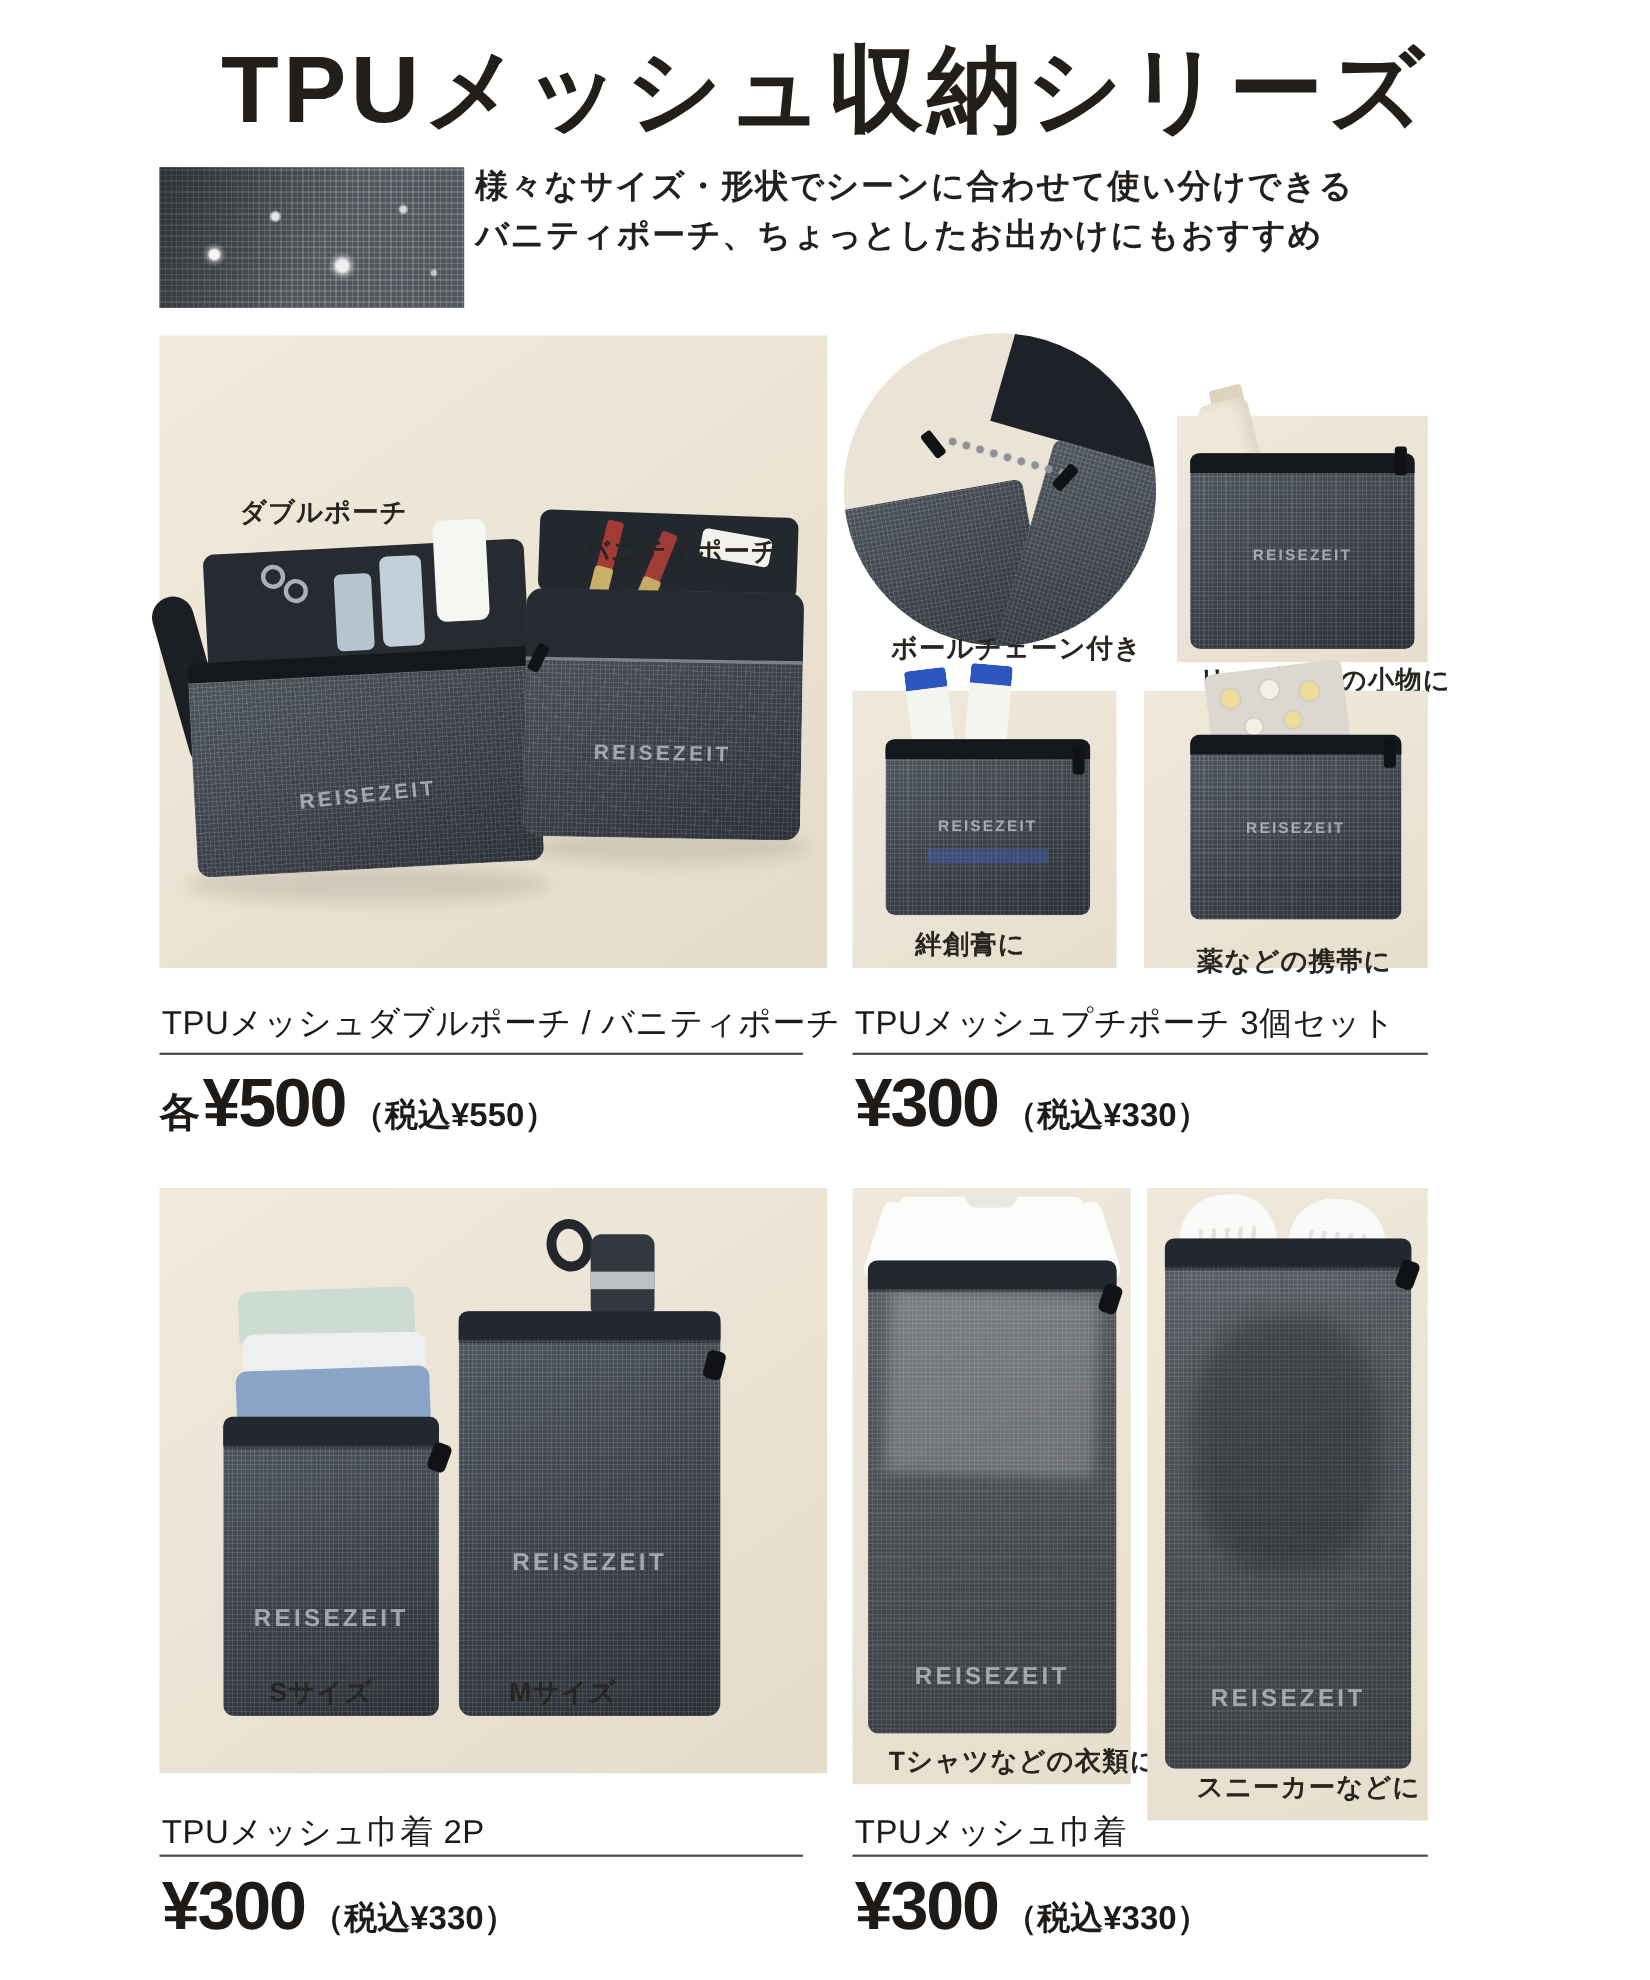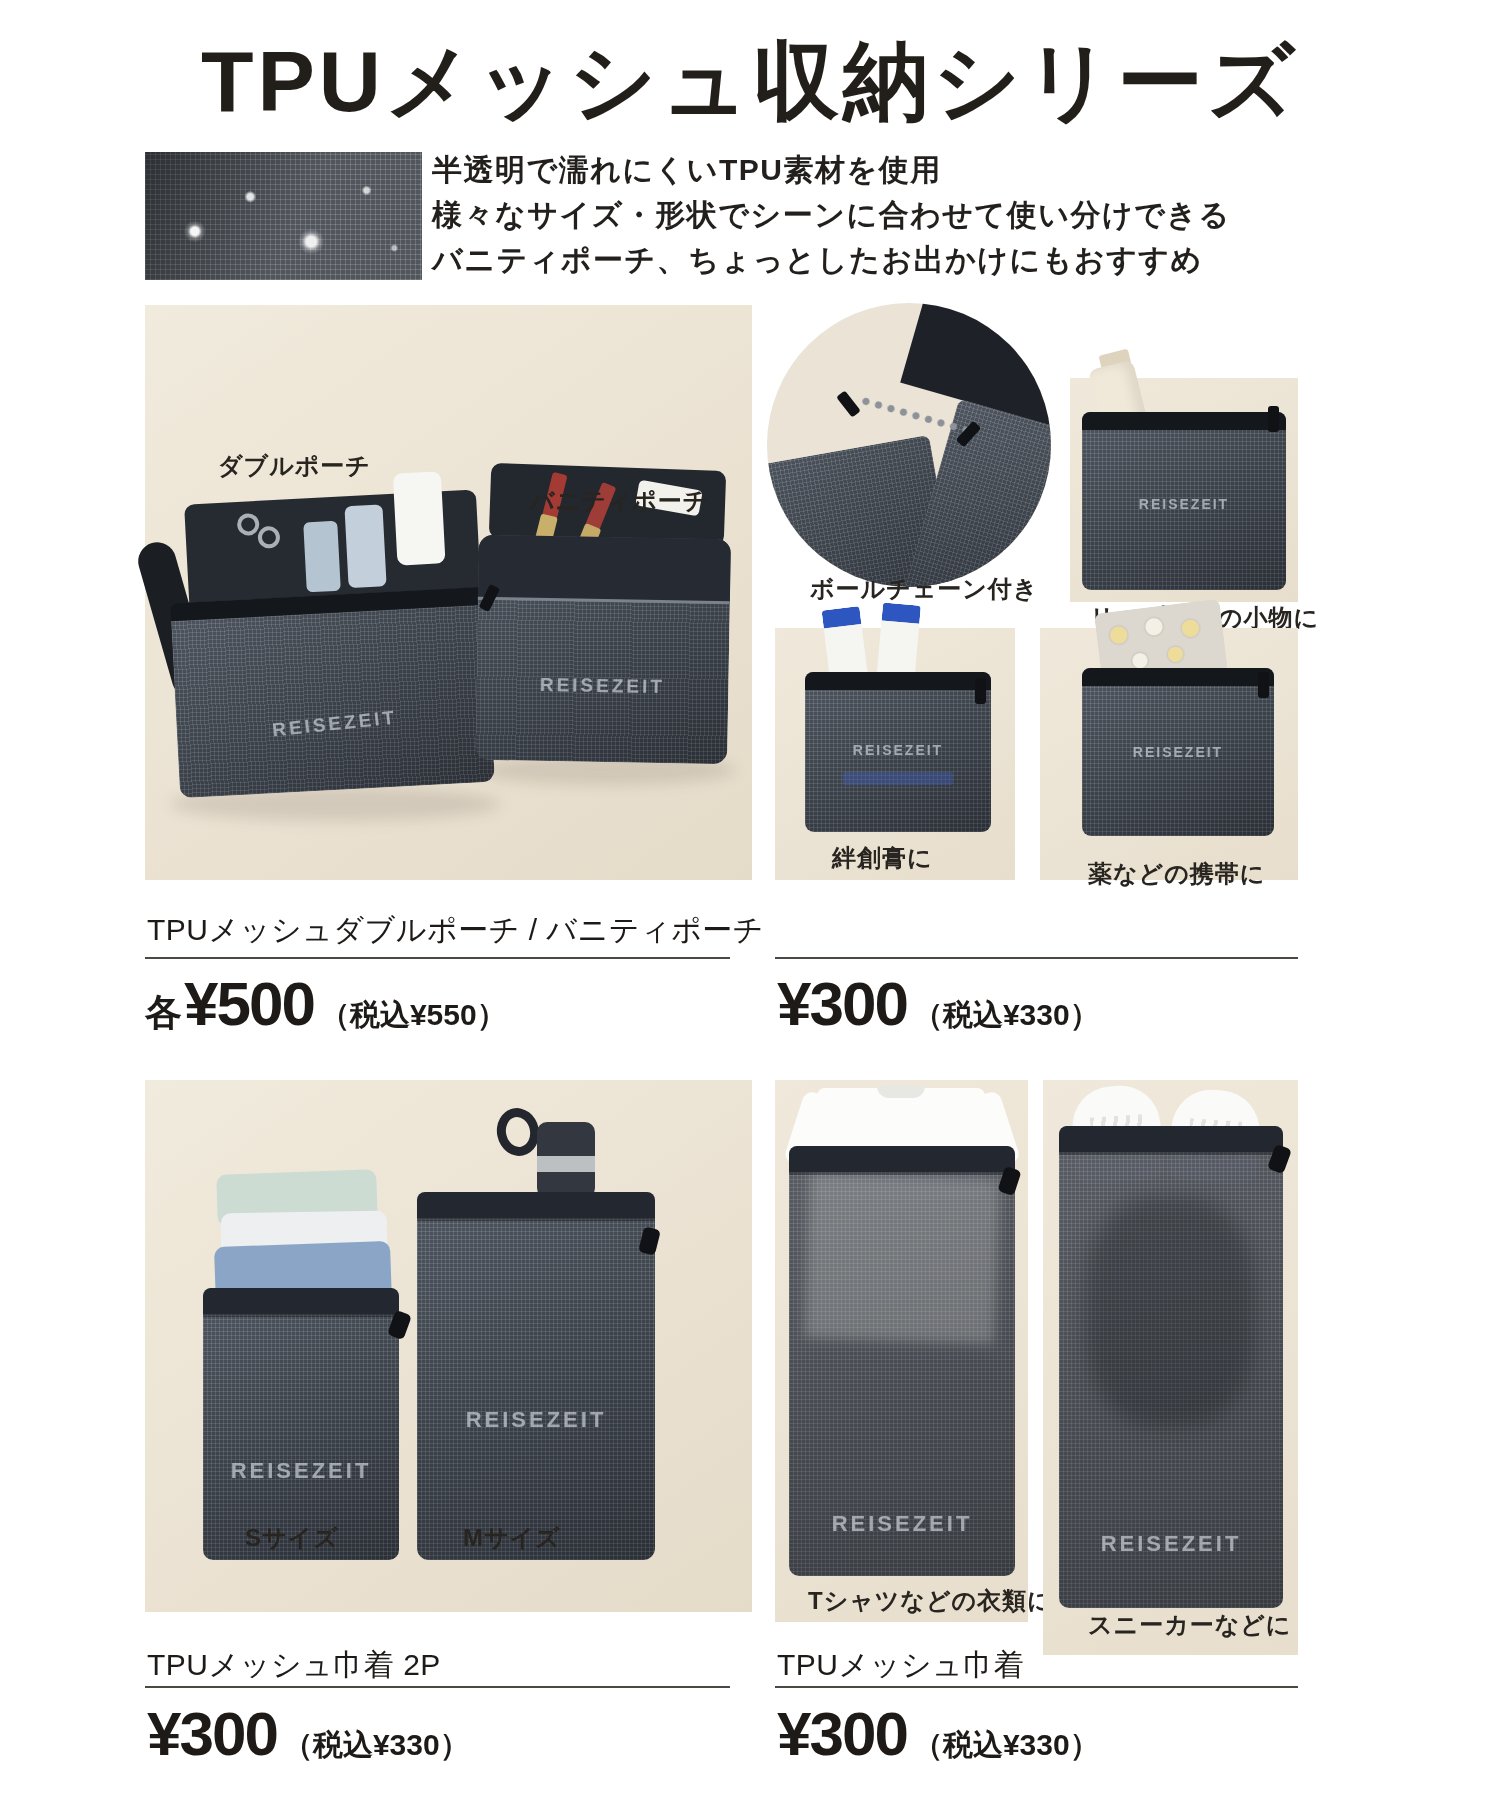--- a/index.html
+++ b/index.html
@@ -186,21 +186,20 @@
 </style>
 </head>
 <body>
 
 <div class="page">
 
   <div class="title">TPUメッシュ収納シリーズ</div>
 
   <div class="swatch"></div>
   <div class="intro-text">
-    <p>半透明で濡れにくいTPU素材を使用</p>
     <p>様々なサイズ・形状でシーンに合わせて使い分けできる</p>
     <p>バニティポーチ、ちょっとしたお出かけにもおすすめ</p>
   </div>
 
   <section class="card card1">
     <div class="ph photo1">
       <div class="shadow c1-shadowA"></div>
       <div class="c1-handle"></div>
       <div class="c1-bagA-int">
         <div class="c1-ring r1"></div>
@@ -271,20 +270,21 @@
     <div class="subphoto c2-photo-br">
       <div class="c2-blister"></div>
       <div class="mesh c2-pouch-br">
         <div class="zband"></div>
         <div class="zpull c2-zpbr"></div>
         <div class="bag-logo logo-sm c2-logo-br">REISEZEIT</div>
       </div>
     </div>
     <div class="plabel c2-label-med">薬などの携帯に</div>
 
+    <h2 class="pname cap-name-r1">TPUメッシュプチポーチ 3個セット</h2>
     <div class="divider cap-div-r1 w-r"></div>
     <div class="price cap-price-r1"><span class="prefix"></span><span class="amount">¥300</span><span class="tax">（税込¥330）</span></div>
   </section>
 
   <section class="card card3">
     <div class="ph photo3">
       <div class="c3-towel1"></div>
       <div class="c3-towel2"></div>
       <div class="c3-towel3"></div>
       <div class="mesh c3-bagS">

